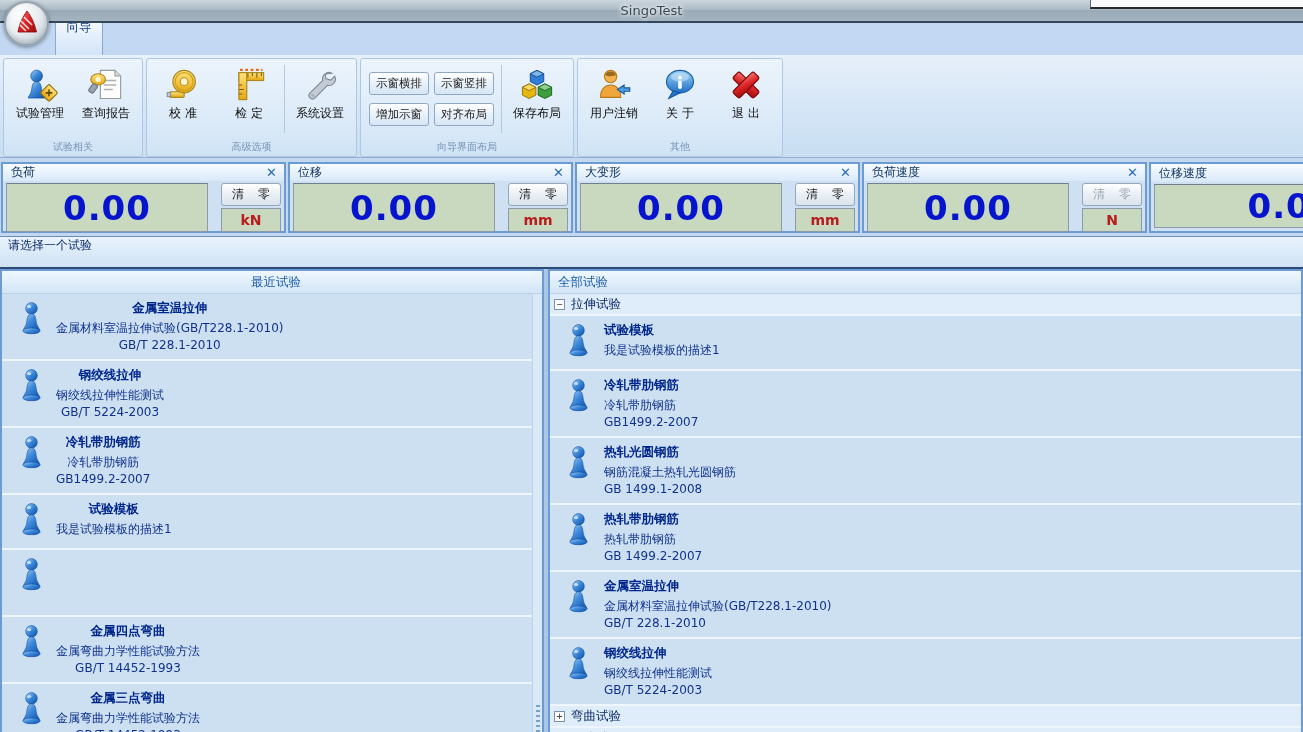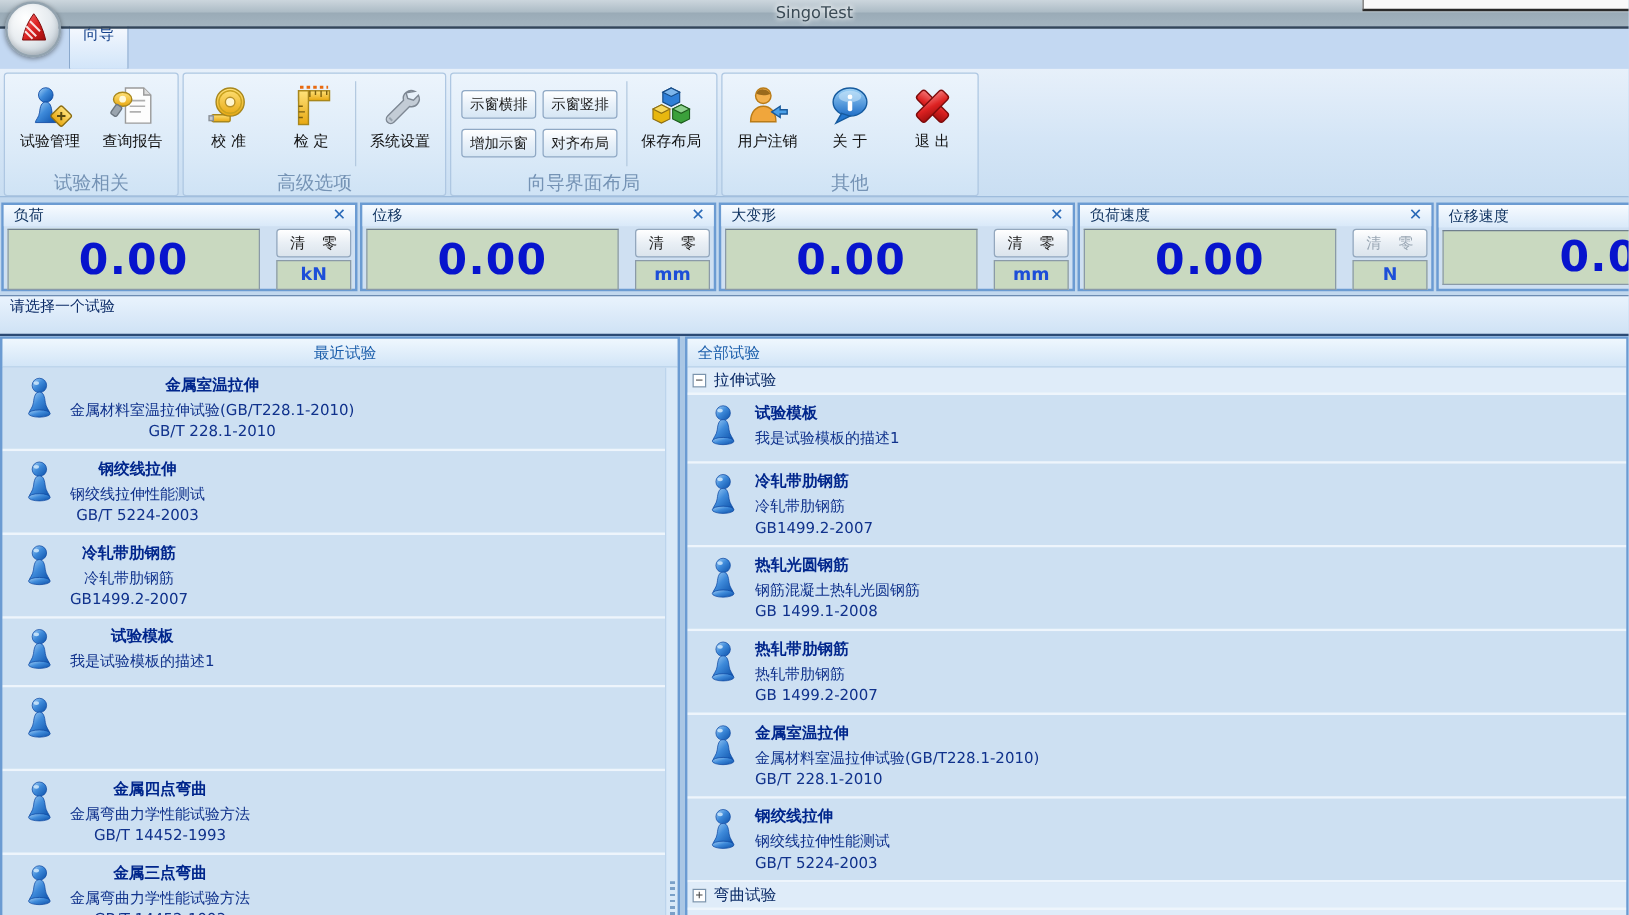--- a/index.html
+++ b/index.html
@@ -12,40 +12,40 @@
   .orb { position:absolute; left:4px; top:1px; width:45px; height:45px; border-radius:50%; background:radial-gradient(circle at 35% 28%,#ffffff,#e6ebef 50%,#c2cdd6 80%,#aab8c2); border:2px solid #93a3af; box-shadow:0 1px 4px rgba(0,0,0,.45), inset 0 -2px 4px rgba(0,0,0,.15); z-index:10; display:flex; align-items:center; justify-content:center; cursor:pointer; }
 
   
   .tabrow { height:32px; background:#c3d8f2; position:relative; }
   .tab { position:absolute; left:55px; bottom:0; width:48px; height:42px; background:linear-gradient(#fefeff,#e6f0fc 50%,#d2e5f9); border:1px solid #8aa8cc; border-bottom:none; border-radius:3px 3px 0 0; color:#15428b; font-size:12.5px; text-align:center; line-height:25px; cursor:pointer; }
 
   
   .ribbon { height:103px; background:linear-gradient(#e7f0fa,#d4e5f6 55%,#c9def2); border-bottom:1px solid #8fb0d4; display:flex; gap:3px; padding:3px 0 0 3px; }
   .rgroup { border:1px solid #aec7e2; border-radius:3px; background:linear-gradient(#ecf4fc,#dbeaf8 65%,#cfe3f5); display:flex; flex-direction:column; }
   .rg-body { flex:1; display:flex; align-items:center; padding:1px 3px; }
-  .rg-label { height:17px; font-size:15px; color:#7593b5; text-align:center; line-height:15px; }
+  .rg-label { height:17px; font-size:10px; color:#7593b5; text-align:center; line-height:15px; }
   .rbtn { width:66px; height:74px; display:flex; flex-direction:column; align-items:center; justify-content:flex-start; gap:2px; padding-top:5px; border-radius:3px; cursor:pointer; }
   .ricon { width:36px; height:36px; display:flex; align-items:center; justify-content:center; }
   .rlabel { font-size:12px; color:#101010; white-space:nowrap; }
   .vsep { width:1px; align-self:stretch; background:#b3c9e0; margin:5px 2px; }
   .sgrid { display:grid; grid-template-columns:repeat(2,60px); gap:8px 5px; margin:0 5px; }
   .sbtn { height:23px; font-size:11.5px; color:#1a1a1a; background:linear-gradient(#ffffff,#eaf2fa 45%,#d6e6f4); border:1px solid #8fa8c4; border-radius:3px; line-height:21px; text-align:center; cursor:pointer; white-space:nowrap; }
 
   
   .meter-row { display:flex; gap:2px; padding:4px 0 3px 1px; height:78px; background:#c2d8ee; overflow:hidden; }
   .meter { flex:0 0 285px; border:2px solid #6b9bd2; background:#cfe0f2; display:flex; flex-direction:column; }
   .m-title { height:18px; display:flex; justify-content:space-between; align-items:center; padding:0 7px 0 8px; font-size:12px; color:#0a2e5c; background:linear-gradient(#f7fbff,#d9e9f9);gap:48px; }
   .m-close { color:#2a6ab8; font-weight:bold; font-size:13px; line-height:13px; cursor:pointer; }
   .m-body { flex:1; display:flex; padding:2px 3px 3px; gap:13px; }
   .m-display { flex:1; background:#c9d9c0; border:1px solid #8a9aa8; border-top-color:#6f7f8d; display:flex; align-items:center; justify-content:center; }
   .m-value { font-size:34px; font-weight:bold; color:#0714cd; letter-spacing:1px; }
   .m-side { width:60px; display:flex; flex-direction:column; gap:2px; }
   .m-clear { height:23px; background:linear-gradient(#ffffff,#e9eff5 50%,#dbe4ec); border:1px solid #93a7bd; border-radius:3px; font-size:12px; letter-spacing:5px; padding-left:5px; color:#222; cursor:pointer; font-family:inherit; }
   .m-clear.disabled { color:#9aa7b4; cursor:default; }
-  .m-unit { flex:1; background:#c9d9c0; border:1px solid #8a9aa8; color:#1d4ed8; font-weight:bold; font-size:14px; text-align:center; line-height:22px; }
+  .m-unit { flex:1; background:#c9d9c0; border:1px solid #8a9aa8; color:#b91c1c; font-weight:bold; font-size:14px; text-align:center; line-height:22px; }
 
   
   .prompt-bar { height:33px; background:linear-gradient(#e9f3fd,#cfe2f5); border-top:1px solid #6d8cb2; border-bottom:2px solid #2c4a74; font-size:12px; color:#0a2a66; padding-left:8px; line-height:17px; }
 
   
   .main { display:flex; gap:4px; height:476px; background:#aac7e5; overflow:hidden; }
   .list-panel { border:2px solid #6b9bd2; background:#cde0f2; display:flex; flex-direction:column; overflow:hidden; }
   .lp-left { width:544px;text-align:center; }
   .lp-right { flex:1; }
   .lp-header { height:23px; background:linear-gradient(#eff7fe,#d2e5f7); color:#1b5eab; font-size:12.5px; line-height:22px; padding-left:8px; border-bottom:1px solid #b9d2ea; }

